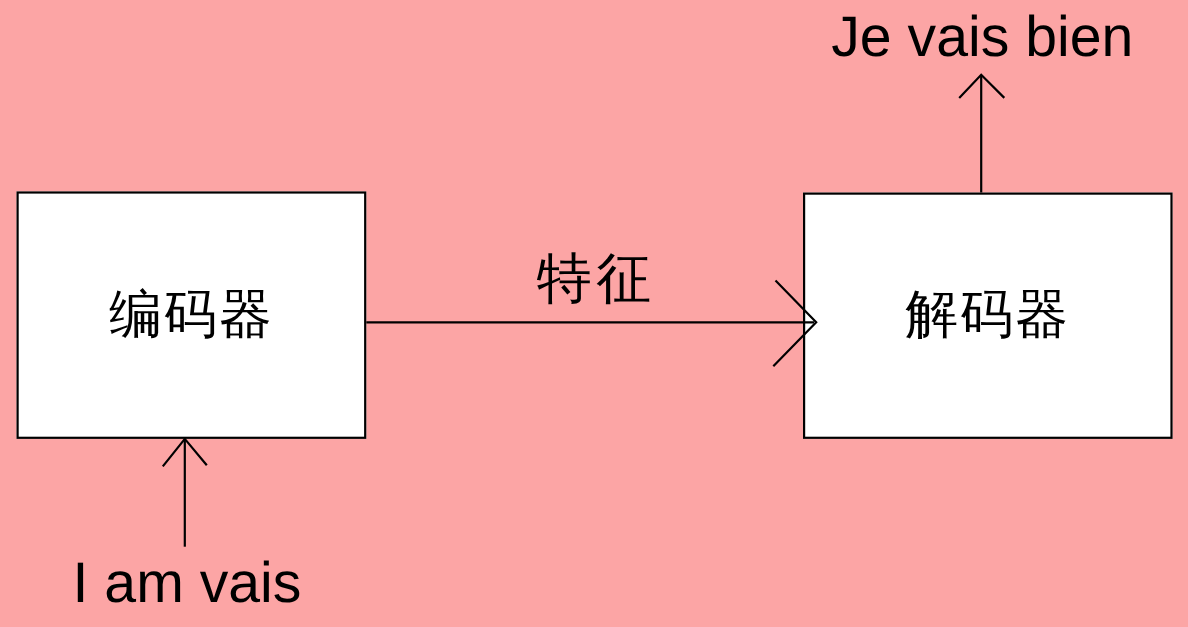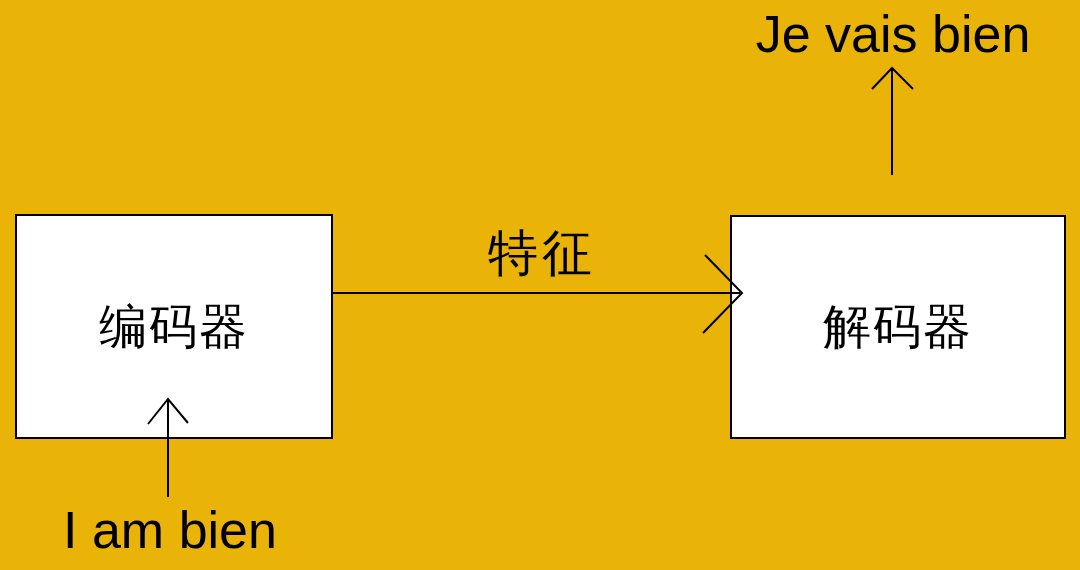--- a/index.html
+++ b/index.html
@@ -5,33 +5,32 @@
   html, body {
     margin: 0;
     padding: 0;
     background: #ffffff;
     font-family: "Liberation Sans", "DejaVu Sans", sans-serif;
   }
   .canvas {
     position: relative;
     width: 1080px;
     height: 570px;
-    background: #eab308;
+    background: #fca5a5;
     overflow: hidden;
     color: #000000;
   }
   .node-box {
     position: absolute;
     box-sizing: border-box;
     border: 2px solid #000000;
     background: #ffffff;
     display: flex;
     align-items: center;
     justify-content: center;
-    margin-top: 40px;
   }
   .box-encoder { left: 15px;  top: 174px; width: 318px; height: 225px; }
   .box-decoder { left: 730px; top: 175px; width: 336px; height: 224px; align-items: center; }
   .node-label {
     font-size: 48px;
     letter-spacing: 2px;
     line-height: 1;
     white-space: nowrap;
   }
   .text-label {
@@ -82,21 +81,21 @@
   <div class="node-box box-encoder">
     <span class="node-label">编码器</span>
   </div>
 
   <div class="node-box box-decoder">
     <span class="node-label">解码器</span>
   </div>
 
   <div class="text-label edge-label">特征</div>
 
-  <div class="text-label input-label">I am bien</div>
+  <div class="text-label input-label">I am vais</div>
 
   <svg class="arrows-layer" viewBox="0 0 1080 570" xmlns="http://www.w3.org/2000/svg">
 
     <g>
       <line x1="333" y1="293" x2="740" y2="293"></line>
       <polyline points="705,255 742,293 703,333"></polyline>
     </g>
 
     <g>
       <line x1="168" y1="497" x2="168" y2="400"></line>

